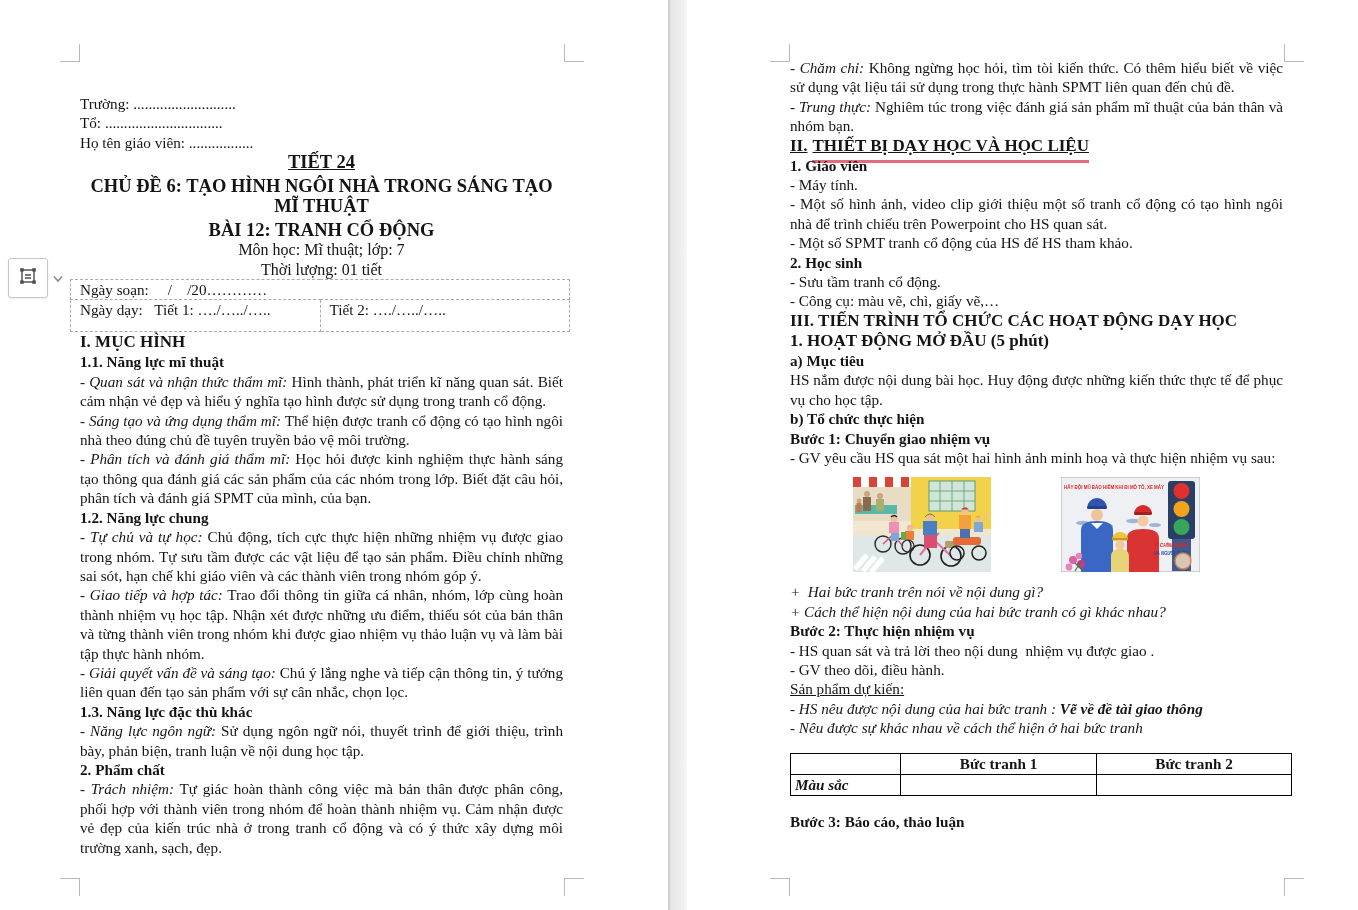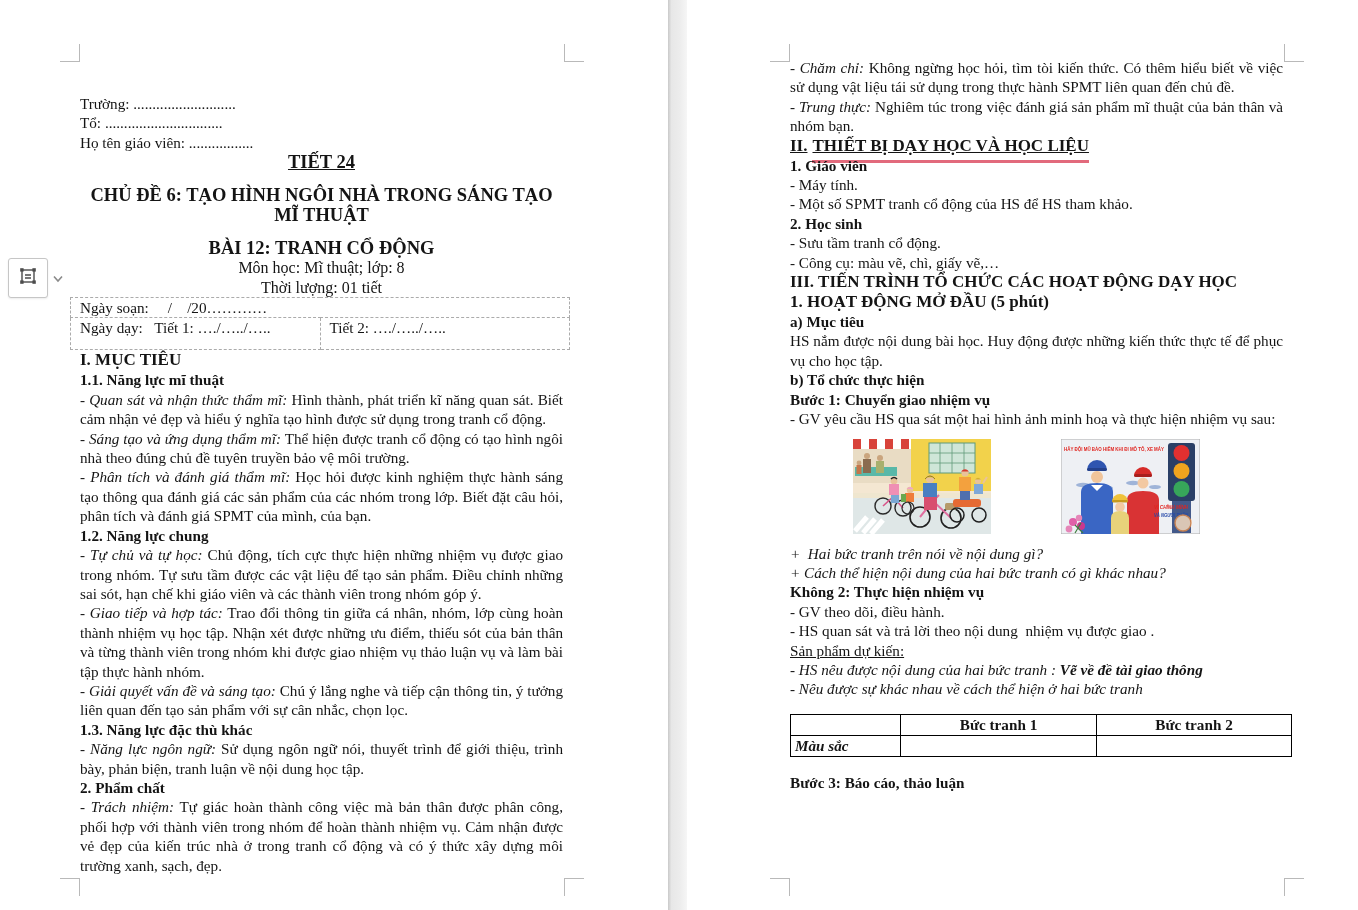--- a/index.html
+++ b/index.html
@@ -13,21 +13,21 @@
   .col{position:absolute;}
   .col-left{left:80px;top:94px;width:483px;}
   .col-right{left:103px;top:58px;width:493px;}
   .para{font-size:15.2px;line-height:19.4px;text-align:justify;}
   .b{font-weight:bold;}
   .it{font-style:italic;}
   .u{text-decoration:underline;}
   .center16{font-size:16px;line-height:19.4px;text-align:center;}
   .h-major{font-size:17px;font-weight:bold;line-height:20px;text-align:left;}
   .title-lg{font-size:18.5px;font-weight:bold;line-height:20.5px;text-align:center;}
-  .title-narrow{max-width:470px;margin:12px auto;}
+  .title-narrow{max-width:470px;margin:3px auto;}
   .pinky{box-shadow:0 3px 0 #e26a7c;padding-bottom:5px;}
   .num-sp{margin-right:5px;}
   
   .date-table{border-collapse:collapse;width:500px;margin-left:-10px;table-layout:fixed;}
   .date-table td{border:1px dashed #ababab;font-size:15.2px;line-height:19.4px;
                  padding:0 0 0 9px;vertical-align:top;}
   .dt-r1 td{height:19px;margin-left:11px;}
   .dt-r2 td{height:31px;}
   .dt-c1{width:293px;}
   
@@ -60,36 +60,36 @@
   <div class="page page-left">
     <div class="col col-left">
       <div class="para">Trường: ...........................</div>
       <div class="para">Tổ: ...............................</div>
       <div class="para">Họ tên giáo viên: .................</div>
       <div class="title-lg"><span class="u">TIẾT 24</span></div>
       <div class="title-lg">
           <div class="title-narrow">CHỦ ĐỀ 6: TẠO HÌNH NGÔI NHÀ TRONG SÁNG TẠO MĨ THUẬT</div>
         </div>
       <div class="title-lg">BÀI 12: TRANH CỔ ĐỘNG</div>
-      <div class="center16">Môn học: Mĩ thuật; lớp: 8</div>
+      <div class="center16">Môn học: Mĩ thuật; lớp: 7</div>
       <div class="center16">Thời lượng: 01 tiết</div>
 
       <table class="date-table">
         <tbody>
             <tr class="dt-r1">
               <td colspan="2">Ngày soạn:&nbsp;&nbsp;&nbsp;&nbsp;&nbsp;/&nbsp;&nbsp;&nbsp;&nbsp;/20…………</td>
             </tr>
         <tr class="dt-r2">
           <td class="dt-c1">Ngày dạy:&nbsp;&nbsp;&nbsp;Tiết 1: …./…../…..</td>
           <td>Tiết 2: …./…../…..</td>
         </tr>
       </tbody>
         </table>
 
-      <div class="para h-major">I. MỤC TIÊU</div>
+      <div class="para h-major">I. MỤC HÌNH</div>
       <div class="para b">1.1. Năng lực mĩ thuật</div>
 
       <div class="para"><span class="it">- Quan sát và nhận thức thẩm mĩ:</span><span> Hình thành, phát triển kĩ năng quan sát. Biết cảm nhận vẻ đẹp và hiểu ý nghĩa tạo hình được sử dụng trong tranh cổ động.</span></div>
       <div class="para"><span class="it">- Sáng tạo và ứng dụng thẩm mĩ:</span><span> Thể hiện được tranh cổ động có tạo hình ngôi nhà theo đúng chủ đề tuyên truyền bảo vệ môi trường.</span></div>
       <div class="para"><span class="it">- Phân tích và đánh giá thẩm mĩ:</span><span> Học hỏi được kinh nghiệm thực hành sáng tạo thông qua đánh giá các sản phẩm của các nhóm trong lớp. Biết đặt câu hỏi, phân tích và đánh giá SPMT của mình, của bạn.</span></div>
 
       <div class="para b">1.2. Năng lực chung</div>
       <div class="para"><span class="it">- Tự chủ và tự học:</span><span> Chủ động, tích cực thực hiện những nhiệm vụ được giao trong nhóm. Tự sưu tầm được các vật liệu để tạo sản phẩm. Điều chỉnh những sai sót, hạn chế khi giáo viên và các thành viên trong nhóm góp ý.</span></div>
       <div class="para"><span class="it">- Giao tiếp và hợp tác:</span><span> Trao đổi thông tin giữa cá nhân, nhóm, lớp cùng hoàn thành nhiệm vụ học tập. Nhận xét được những ưu điểm, thiếu sót của bản thân và từng thành viên trong nhóm khi được giao nhiệm vụ thảo luận vụ và làm bài tập thực hành nhóm.</span></div>
       <div class="para"><span class="it">- Giải quyết vấn đề và sáng tạo:</span><span> Chú ý lắng nghe và tiếp cận thông tin, ý tưởng liên quan đến tạo sản phẩm với sự cân nhắc, chọn lọc.</span></div>
@@ -108,20 +108,21 @@
     <div class="col col-right">
       <div class="para"><span class="it">- Chăm chỉ:</span><span> Không ngừng học hỏi, tìm tòi kiến thức. Có thêm hiểu biết về việc sử dụng vật liệu tái sử dụng trong thực hành SPMT liên quan đến chủ đề.</span></div>
       <div class="para"><span class="it">- Trung thực:</span><span> Nghiêm túc trong việc đánh giá sản phẩm mĩ thuật của bản thân và nhóm bạn.</span></div>
 
       <div class="para h-major">
         <span class="u num-sp">II.</span><span class="u pinky">THIẾT BỊ DẠY HỌC VÀ HỌC LIỆU</span>
       </div>
 
       <div class="para b">1. Giáo viên</div>
       <div class="para">- Máy tính.</div>
+      <div class="para">- Một số hình ảnh, video clip giới thiệu một số tranh cổ động có tạo hình ngôi nhà để trình chiếu trên Powerpoint cho HS quan sát.</div>
       <div class="para">- Một số SPMT tranh cổ động của HS để HS tham khảo.</div>
 
       <div class="para b">2. Học sinh</div>
       <div class="para">- Sưu tầm tranh cổ động.</div>
       <div class="para">- Công cụ: màu vẽ, chì, giấy vẽ,…</div>
 
       <div class="para h-major">III. TIẾN TRÌNH TỔ CHỨC CÁC HOẠT ĐỘNG DẠY HỌC</div>
       <div class="para h-major">1. HOẠT ĐỘNG MỞ ĐẦU (5 phút)</div>
       <div class="para b">a) Mục tiêu</div>
       <div class="para">HS nắm được nội dung bài học. Huy động được những kiến thức thực tế để phục vụ cho học tập.</div>
@@ -217,23 +218,23 @@
               <circle cx="8" cy="90" r="3.4" fill="#e585b8"></circle>
               <circle cx="18" cy="79" r="3.2" fill="#e585b8"></circle>
             <path d="M14 86 l8 8 M20 84 l-6 10" stroke="#3f7d3f" stroke-width="1.2"></path>
           </svg>
         </span>
       </div>
 
       <div class="para it">+&nbsp; Hai bức tranh trên nói về nội dung gì?</div>
       <div class="para it">+ Cách thể hiện nội dung của hai bức tranh có gì khác nhau?</div>
 
-      <div class="para b">Không 2: Thực hiện nhiệm vụ</div>
+      <div class="para b">Bước 2: Thực hiện nhiệm vụ</div>
+      <div class="para">- HS quan sát và trả lời theo nội dung&nbsp; nhiệm vụ được giao .</div>
       <div class="para">- GV theo dõi, điều hành.</div>
-      <div class="para">- HS quan sát và trả lời theo nội dung&nbsp; nhiệm vụ được giao .</div>
 
       <div class="para"><span class="u">Sản phẩm dự kiến:</span></div>
       <div class="para it"><span>- HS nêu được nội dung của hai bức tranh : </span><span class="b">Vẽ về đề tài giao thông</span></div>
       <div class="para it">- Nêu được sự khác nhau về cách thể hiện ở hai bức tranh</div>
 
       <table class="cmp-table">
         <tbody>
             <tr>
           <td class="cmp-c1"></td>
           <td class="cmp-c2 cmp-h">Bức tranh 1</td>

